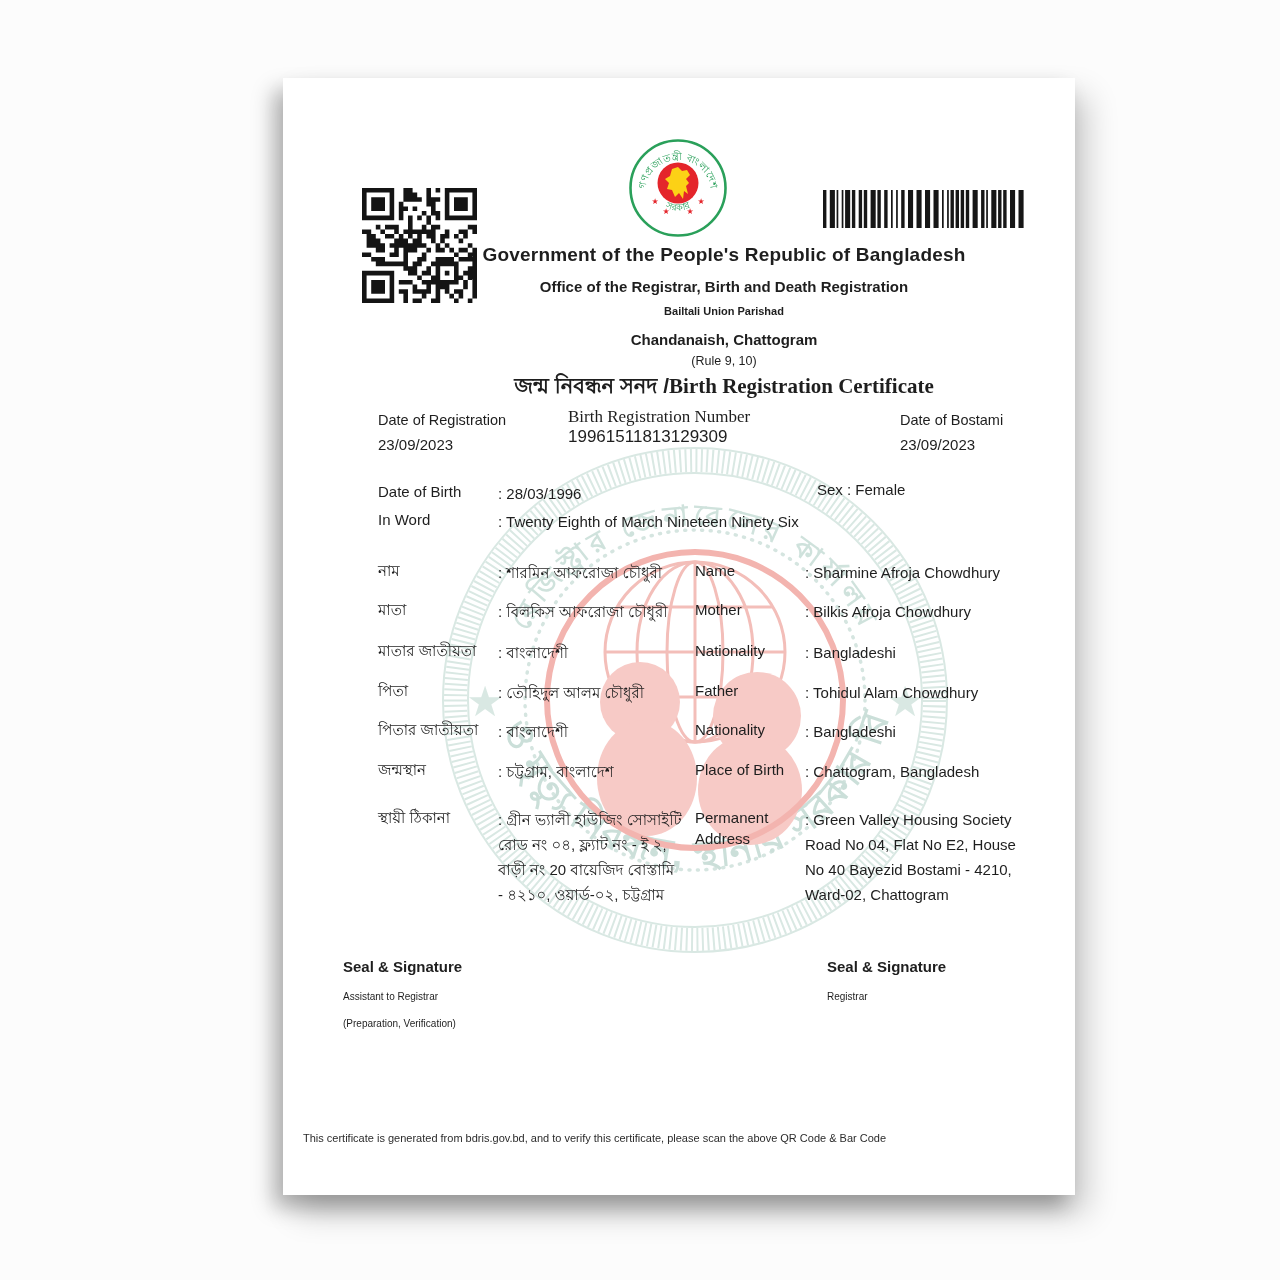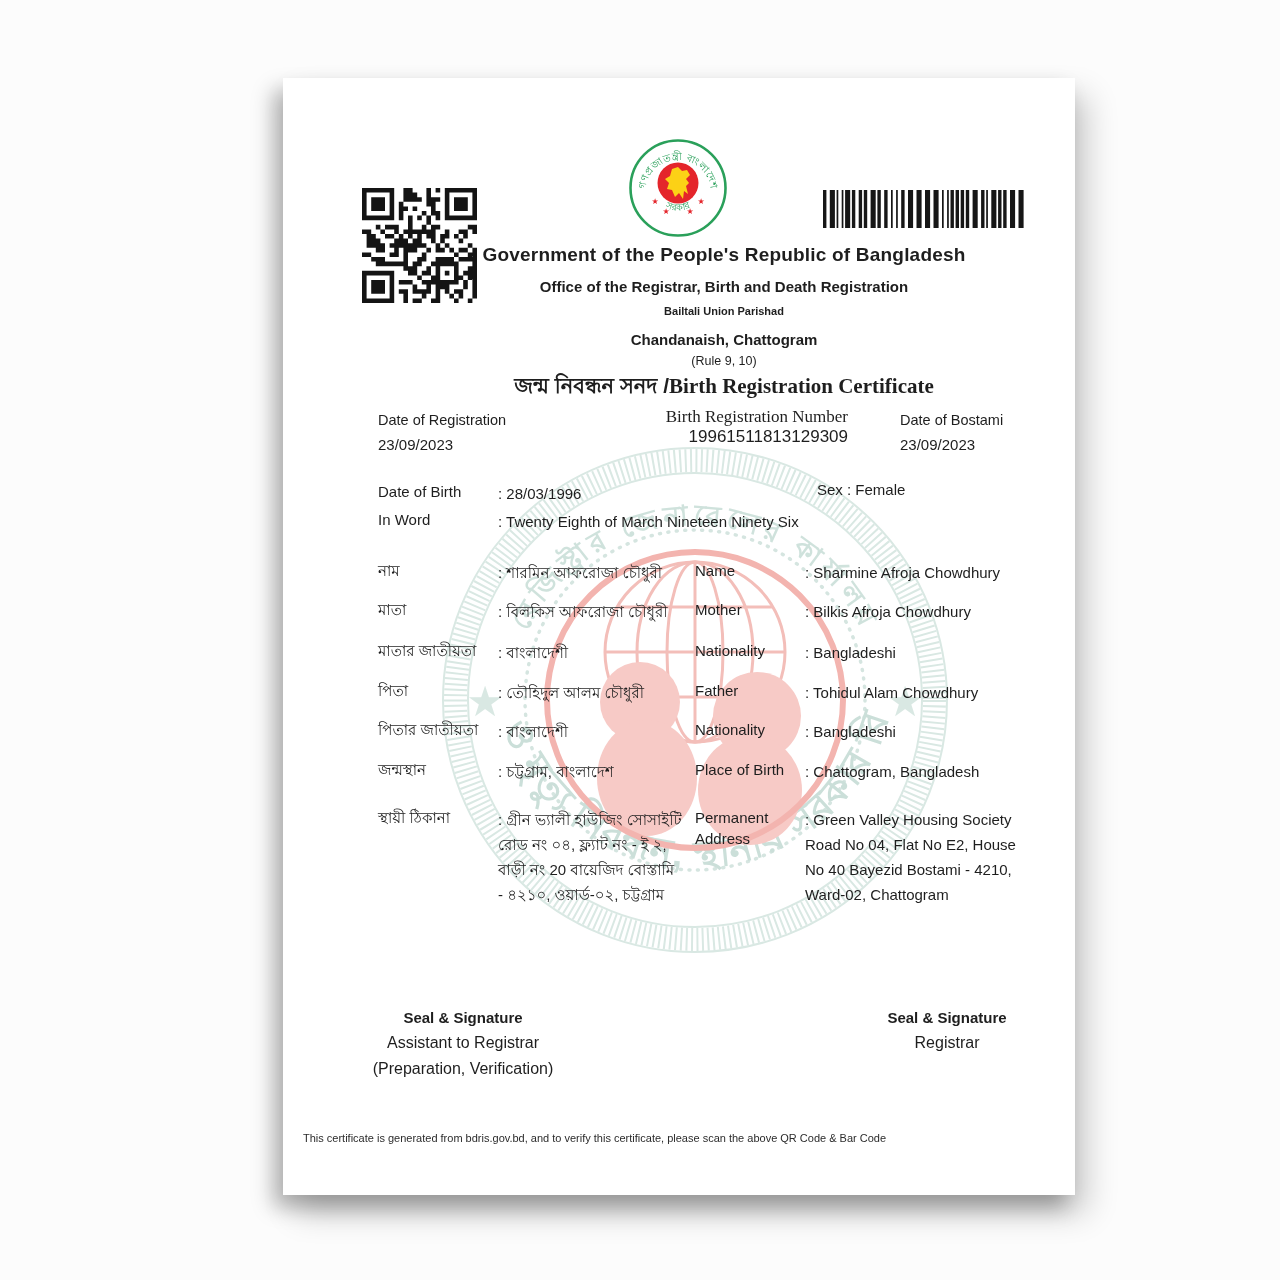--- a/index.html
+++ b/index.html
@@ -20,26 +20,26 @@
   .rule{top:276px;font-size:12.5px}
   .title{top:292px;font-size:21px;font-weight:bold}
   .title .serif{}
   .lbl{font-size:14.5px}
   .val{font-size:15px}
   .row{position:absolute;left:0;width:100%;font-size:15px}
   .bn-label{position:absolute;left:95px;width:118px;line-height:21px}
   .bn-value{position:absolute;left:215px;width:200px;white-space:pre-line;line-height:25px}
   .en-label{position:absolute;left:412px;width:106px;line-height:21px}
   .en-value{position:absolute;left:522px;width:238px;white-space:pre-line;line-height:25px}
-  .brn-box{position:absolute;left:285px;top:329px;width:280px;text-align:right}
+  .brn-box{position:absolute;left:285px;top:329px;width:280px;text-align:left}
   .brn-title{font-family:"Liberation Serif",serif;font-size:17px}
   .brn-num{font-size:17px;font-weight:normal;}
-  .seal{position:absolute;width:240px;text-align:center;top:931px}
+  .seal{position:absolute;width:240px;text-align:left;top:880px}
   .seal-title{font-size:15px;font-weight:bold}
-  .seal-sub{font-size:16px;margin-top:8px}
+  .seal-sub{font-size:10px;margin-top:16px}
   .footer{position:absolute;left:20px;right:20px;top:1054px;text-align:left;font-size:11px;color:#2b2b2b}
 </style>
 </head>
 <body>
 
 <div class="page">
 
   <div class="wm">
     <svg viewBox="0 0 520 520" width="520" height="520">
       <g fill="none" stroke="#d9e8e3">

